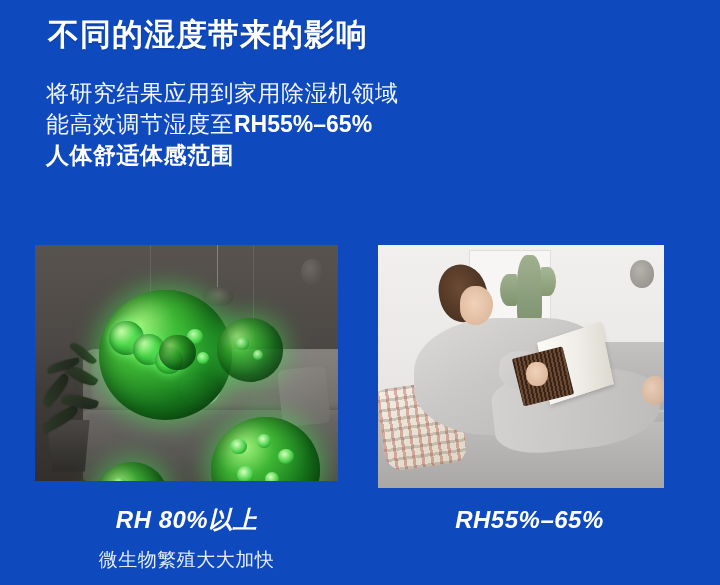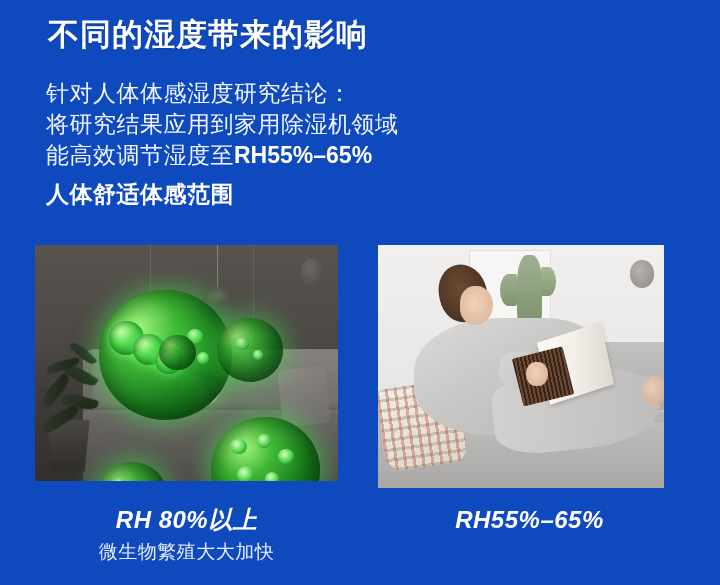--- a/index.html
+++ b/index.html
@@ -26,21 +26,21 @@
   
   .intro { position:absolute; left:46px; top:78px; width:460px; }
   .intro-line {
     color:#F2F6FF;
     font-size:23px;
     line-height:31px;
     white-space:nowrap;
     font-weight:400;
     letter-spacing:.5px;
   }
-  .intro-line.bold { font-weight:700; color:#FFFFFF;margin-top:8px; }
+  .intro-line.bold { font-weight:700; color:#FFFFFF; }
   .intro-line .em { font-weight:700; color:#FFFFFF; letter-spacing:0; }
 
   
   .photo-row { position:absolute; left:0; top:0; width:720px; height:585px; pointer-events:none; }
 
   .photo {
     position:absolute;
     overflow:hidden;
     background:#555;
   }
@@ -243,32 +243,31 @@
   
   .caption { position:absolute; text-align:center; }
   .caption.left-cap  { left:35px;  top:505px; width:303px; }
   .caption.right-cap { left:378px; top:505px; width:303px; }
   .cap-title {
     color:#FFFFFF; font-size:24px; font-weight:700; line-height:29px;
     letter-spacing:.5px; white-space:nowrap;font-style:italic;
   }
   .cap-sub {
     color:#E6EDFB; font-size:19px; font-weight:400; line-height:26px;
-    letter-spacing:.5px; white-space:nowrap; margin-top:5px;
+    letter-spacing:.5px; white-space:nowrap; margin-top:13px;
   }
 </style>
 </head>
 <body>
 
 <div class="page">
 
   <div class="headline">不同的湿度带来的影响</div>
 
   <div class="intro">
-    <div class="intro-line">针对人体体感湿度研究结论：</div>
     <div class="intro-line">将研究结果应用到家用除湿机领域</div>
     <div class="intro-line"><span>能高效调节湿度至</span><span class="em">RH55%–65%</span></div>
     <div class="intro-line bold">人体舒适体感范围</div>
   </div>
 
   <div class="photo-row">
 
     <div class="photo left">
       <div class="room-dark">
         <div class="seam" style="left:38%;"></div>

